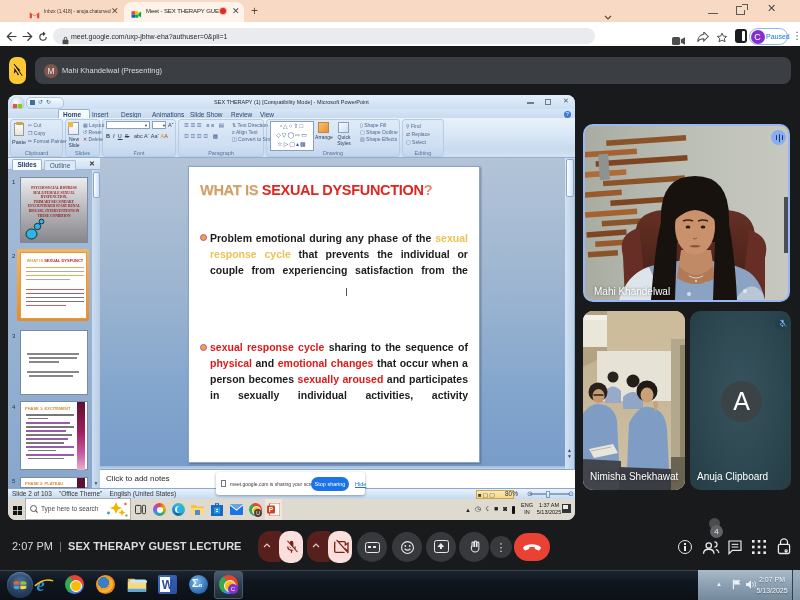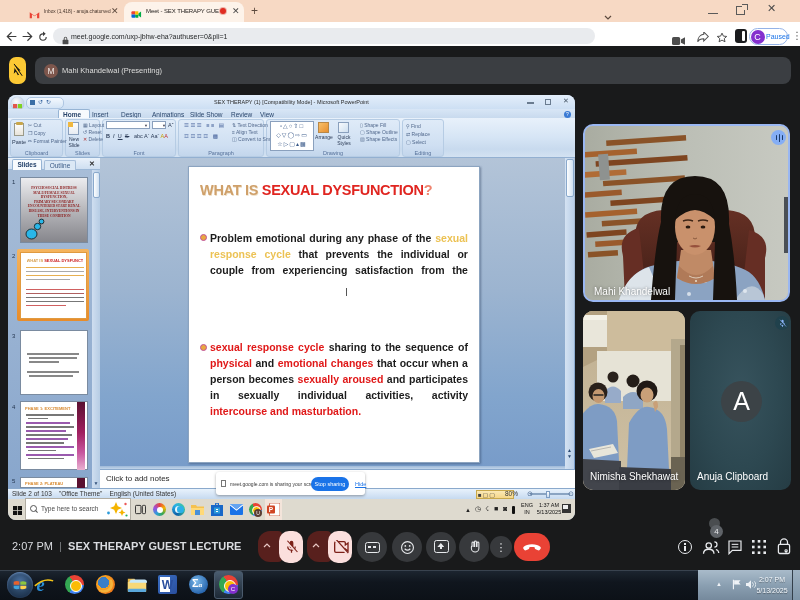--- a/index.html
+++ b/index.html
@@ -336,21 +336,20 @@
             <s>and</s>
             <s>participates</s>
           </div>
         <div class="jl">
             <s>in</s>
             <s>sexually</s>
             <s>individual</s>
             <s>activities,</s>
             <s>activity</s>
           </div>
-        <div class="rd">intercourse and masturbation.</div>
       </div>
       <div class="abs" style="left:338px;top:193px;width:1px;height:8px;background:#555;"></div>
     </div>
 
     <div class="abs" style="left:557px;top:63px;width:9px;height:330px;background:linear-gradient(90deg,#d4e2f2,#b9cfe8);"></div>
     <div class="abs" style="left:557.5px;top:64px;width:8px;height:38px;border-radius:2px;background:linear-gradient(90deg,#fdfefe,#cfe0f2);border:1px solid #8aa9cc;box-sizing:border-box;"></div>
     <div class="abs" style="left:558px;top:352px;width:7px;font-size:5px;color:#2c4a72;line-height:6px;text-align:center;">▲<br>▼</div>
     <div class="abs" style="left:558px;top:375px;width:8px;height:14px;background:linear-gradient(180deg,#e8f1fa,#cadcf0);border:1px solid #8aa9cc;box-sizing:border-box;"></div>
 
     <div class="abs" style="left:92px;top:371px;width:465px;height:3px;background:linear-gradient(180deg,#9eb9d8,#c2d5ea);"></div>

